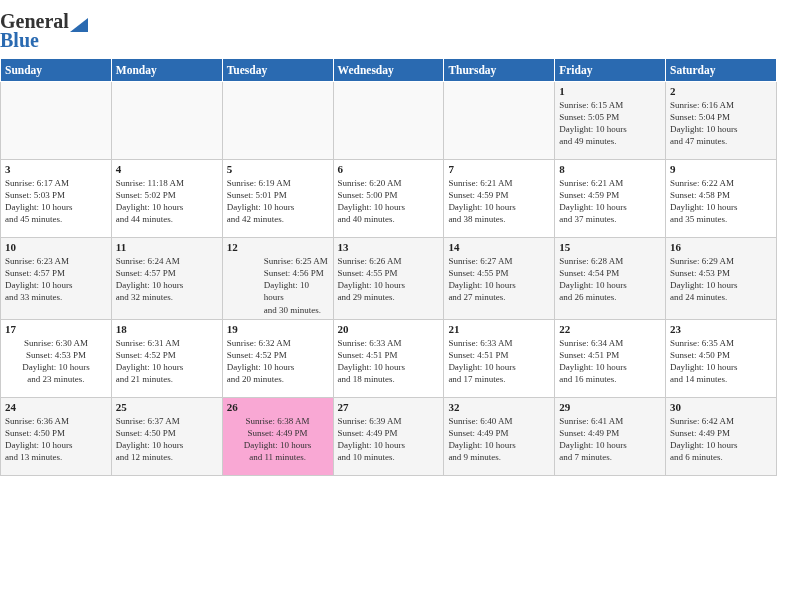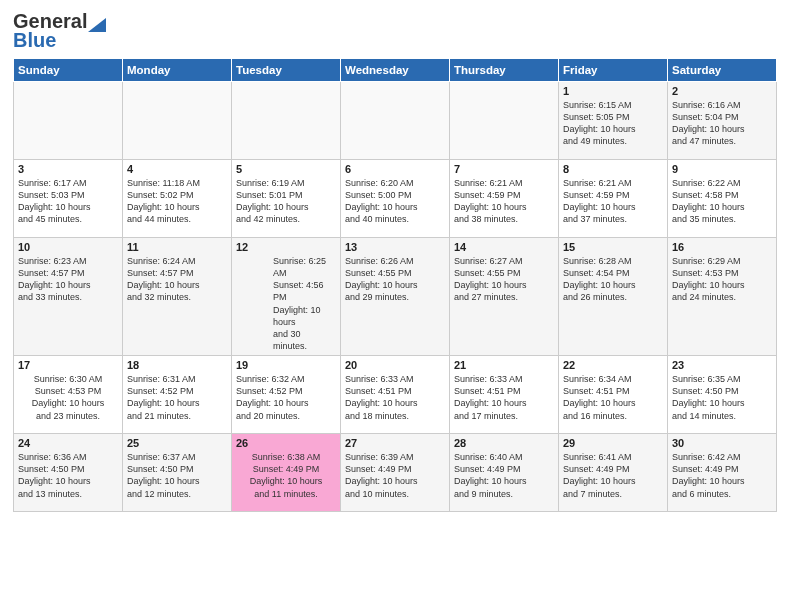--- a/index.html
+++ b/index.html
@@ -5,21 +5,22 @@
     * { margin: 0; padding: 0; box-sizing: border-box; }
     body {
       font-family: Arial, sans-serif;
       background: #fff;
       width: 792px;
       height: 612px;
       overflow: hidden;
     }
     .container {
       width: 792px;
-      padding: 10px 15px 5px 13px;
+      padding: 10px 15px 5px 0;
+      font-family: Liberation Serif, serif;
     }
     .header-row {
       display: flex;
       align-items: flex-start;
       justify-content: space-between;
       margin-bottom: 6px;
     }
     .logo {
       display: flex;
       flex-direction: column;
@@ -311,21 +312,21 @@
 and 11 minutes.</div>
           </td>
           <td style="background: rgb(245, 245, 245);">
             <span class="day-num">27</span>
             <div class="cell-text" style="white-space: pre-line;">Sunrise: 6:39 AM
 Sunset: 4:49 PM
 Daylight: 10 hours
 and 10 minutes.</div>
           </td>
           <td style="background: rgb(245, 245, 245);">
-            <span class="day-num">28</span>
+            <span class="day-num">32</span>
             <div class="cell-text" style="white-space: pre-line;">Sunrise: 6:40 AM
 Sunset: 4:49 PM
 Daylight: 10 hours
 and 9 minutes.</div>
           </td>
           <td style="background: rgb(245, 245, 245);">
             <span class="day-num">29</span>
             <div class="cell-text" style="white-space: pre-line;">Sunrise: 6:41 AM
 Sunset: 4:49 PM
 Daylight: 10 hours

